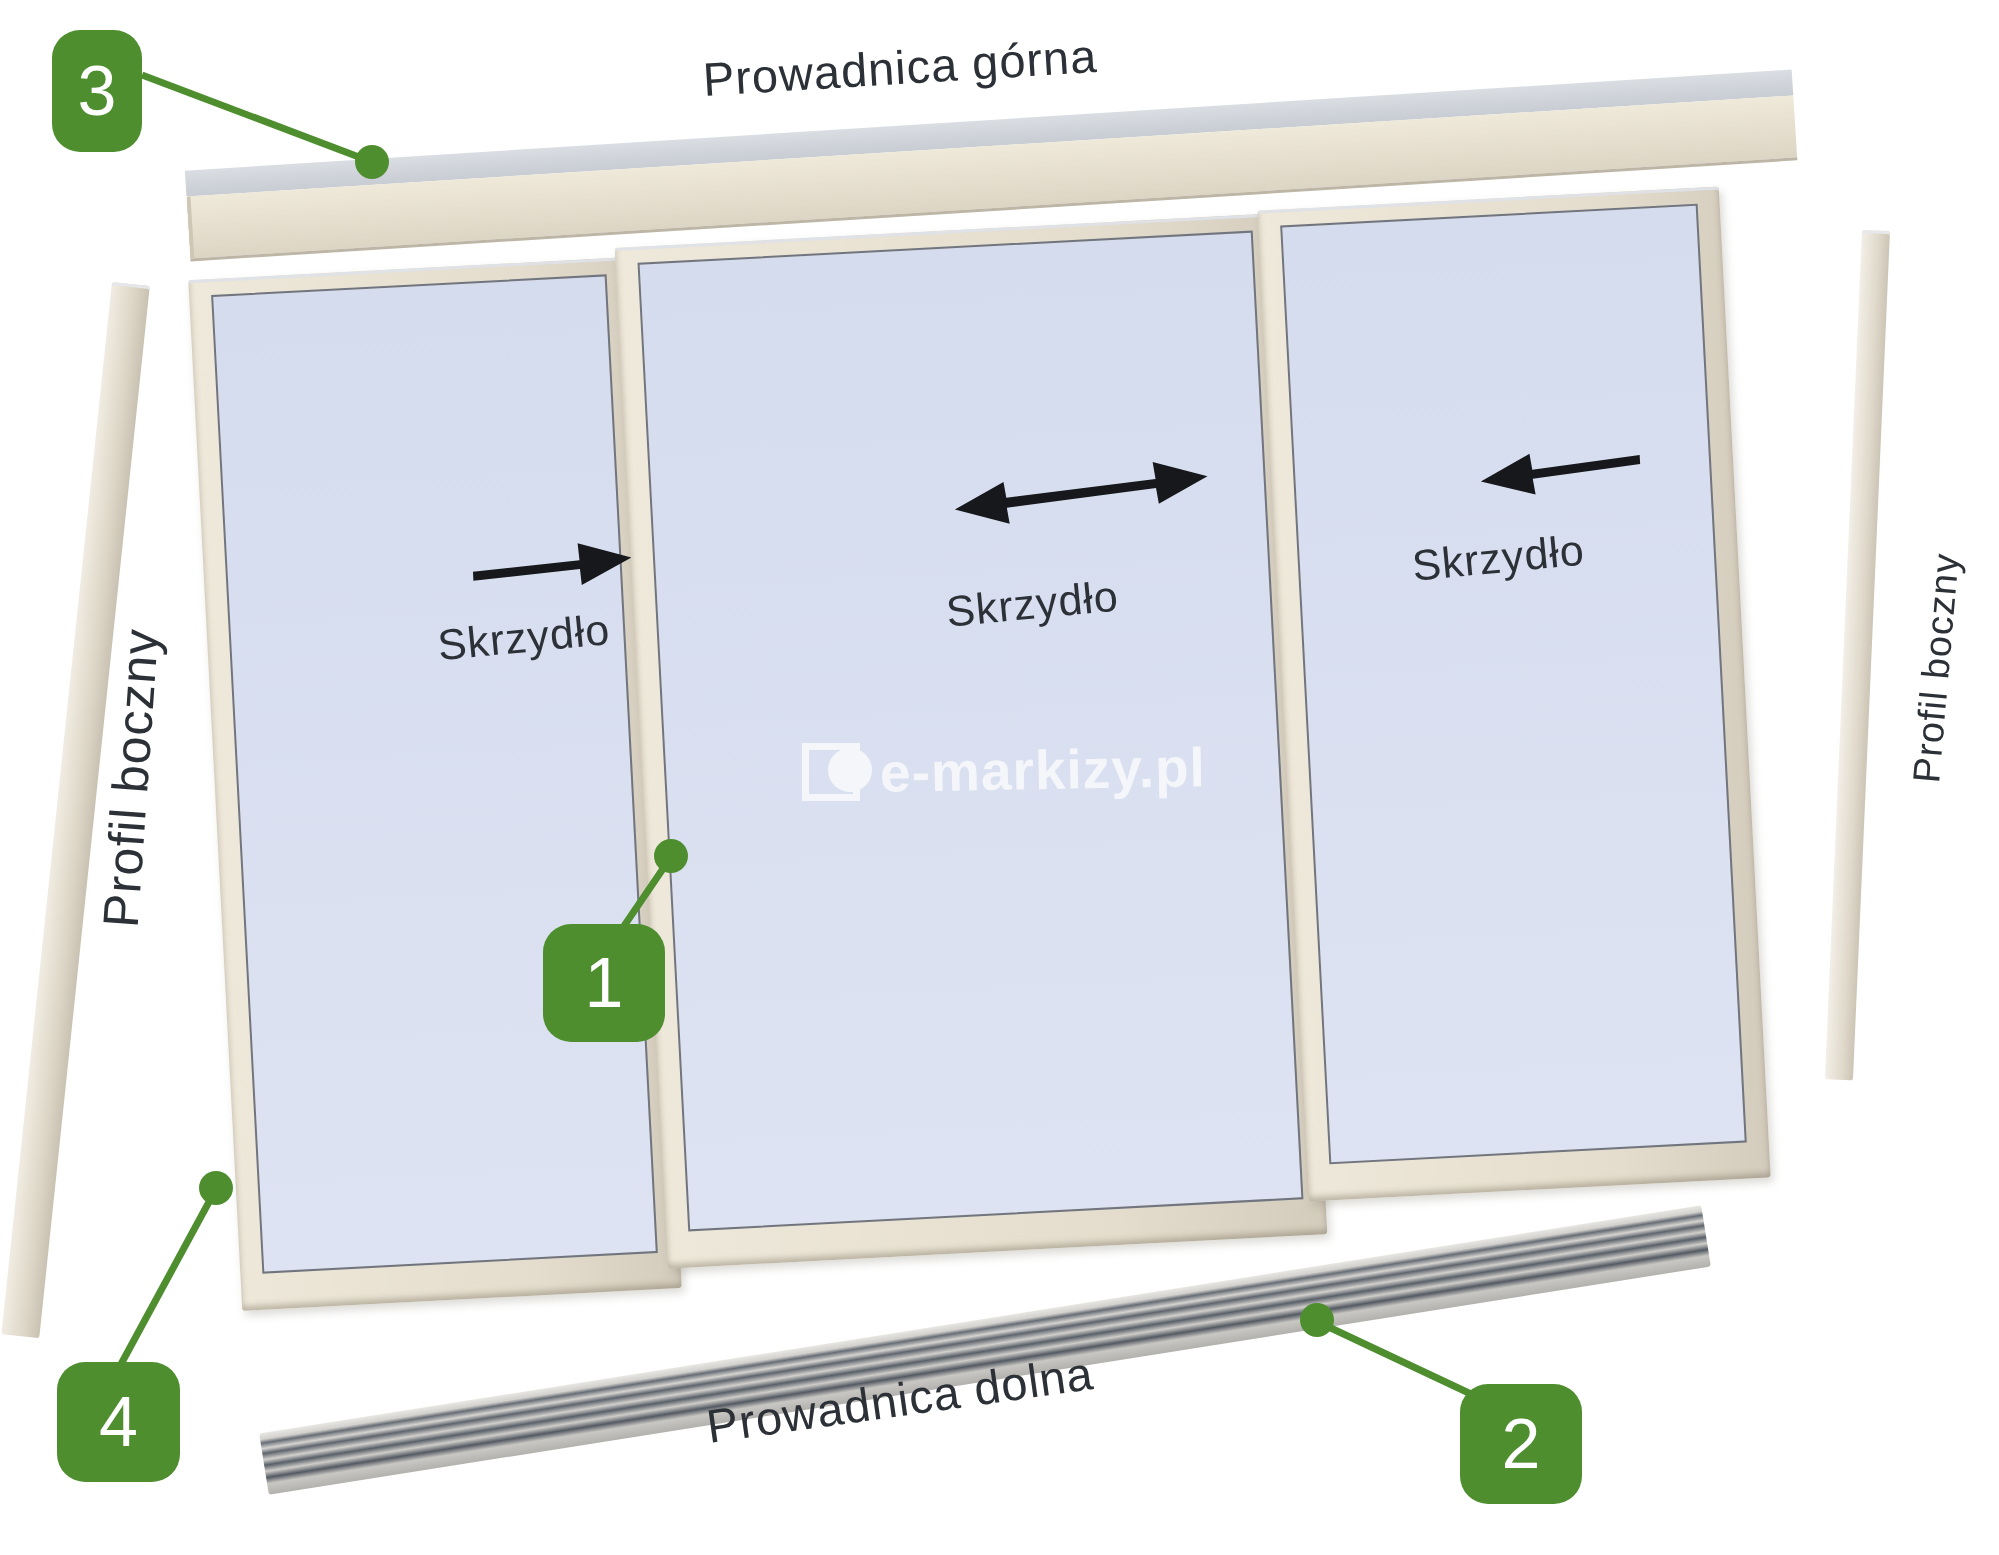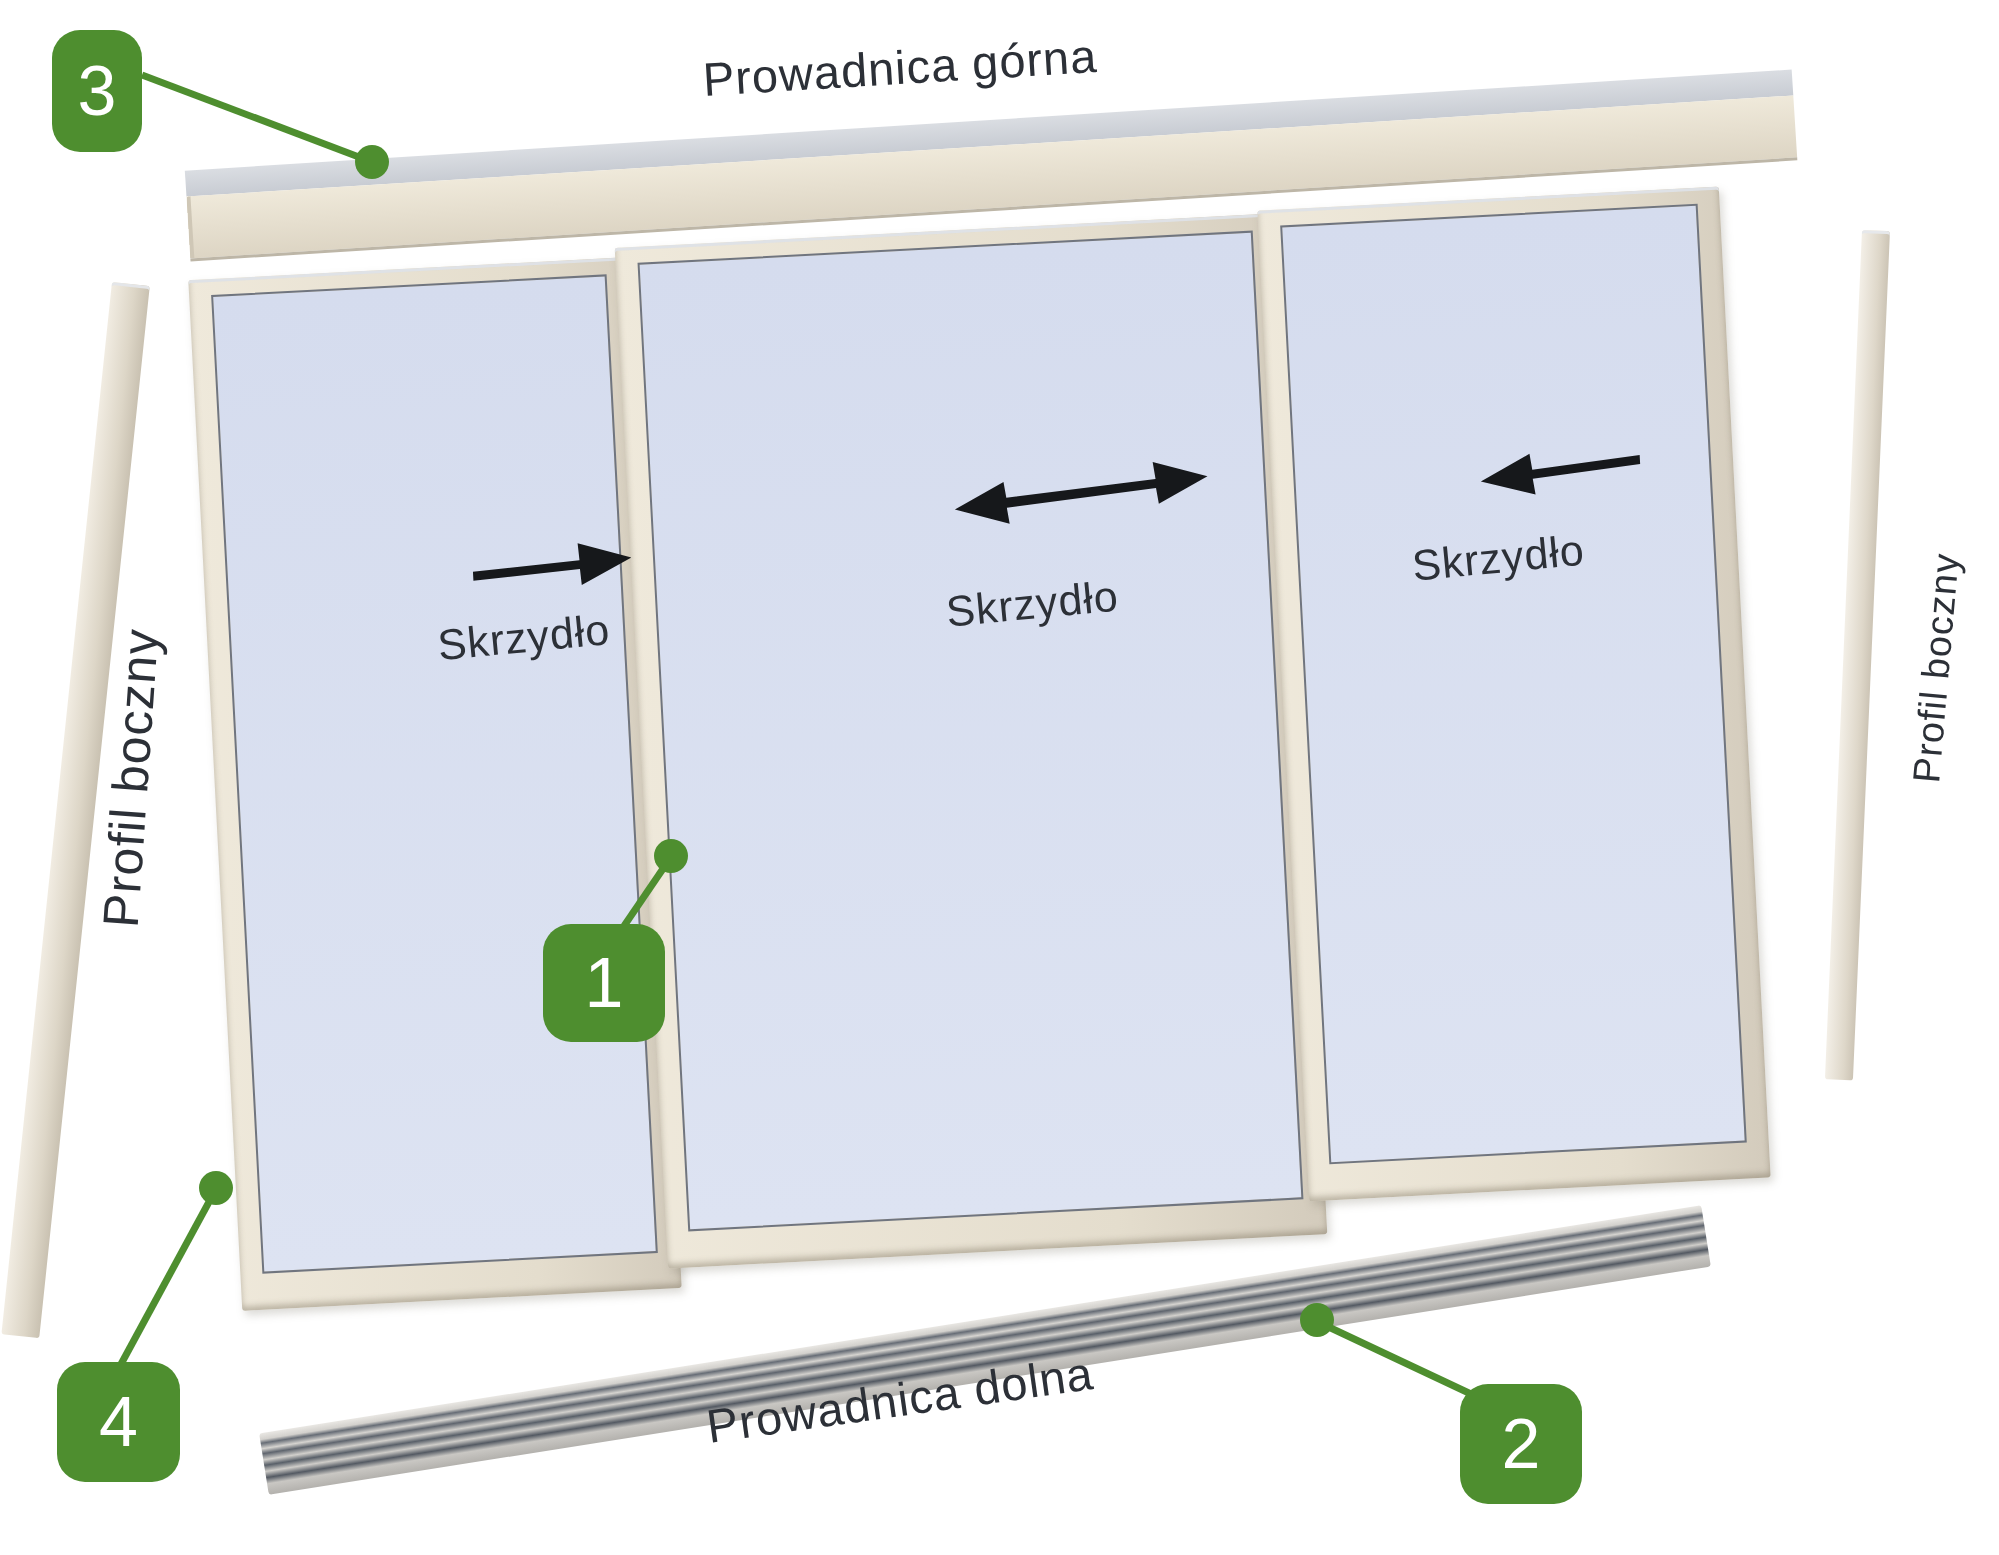--- a/index.html
+++ b/index.html
@@ -125,20 +125,27 @@
   </div>
 
   <div class="abs sash sash-3">
     <div class="glass"></div>
     <svg class="arrow-icon" style="left:201px;top:242px" width="175" height="60" viewBox="0 0 175 60">
       <polygon points="8,40 58,15 60,31 168,22 168,31 60,40 62,56" fill="#16181b"></polygon>
     </svg>
     <div class="sash-label" style="left:136px;top:335px">Skrzydło</div>
   </div>
 
+  <div class="abs watermark">
+    <span class="wm-logo">
+      <span class="wm-square"></span>
+      <span class="wm-dot"></span>
+    </span>
+    <span class="wm-text">e-markizy.pl</span>
+  </div>
 
   <div class="abs bottom-track"></div>
   <div class="abs track-label label-bottom">Prowadnica dolna</div>
 
   <svg id="leaders" class="abs" width="1999" height="1555" viewBox="0 0 1999 1555">
     <line x1="142" y1="75" x2="372" y2="162" stroke="#4e8e2f" stroke-width="7"></line>
     <circle cx="372" cy="162" r="17" fill="#4e8e2f"></circle>
     <line x1="624" y1="926" x2="671" y2="857" stroke="#4e8e2f" stroke-width="7"></line>
     <circle cx="671" cy="856" r="17" fill="#4e8e2f"></circle>
     <line x1="120" y1="1366" x2="216" y2="1189" stroke="#4e8e2f" stroke-width="7"></line>

